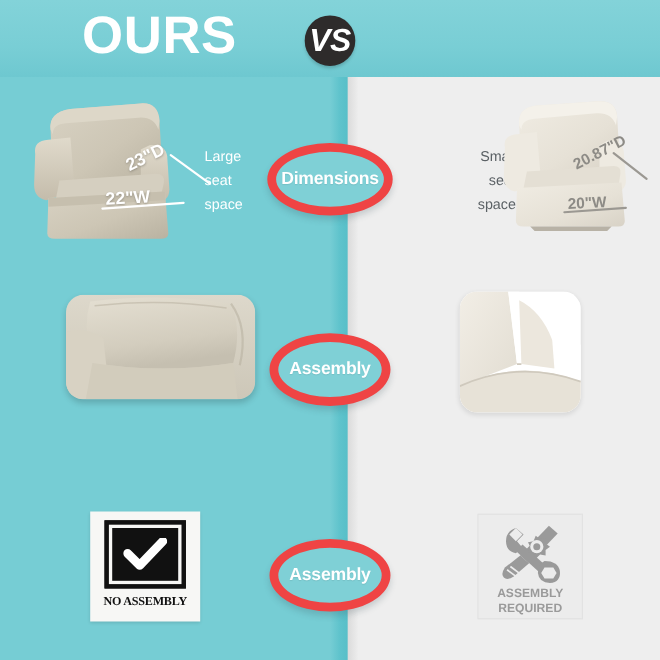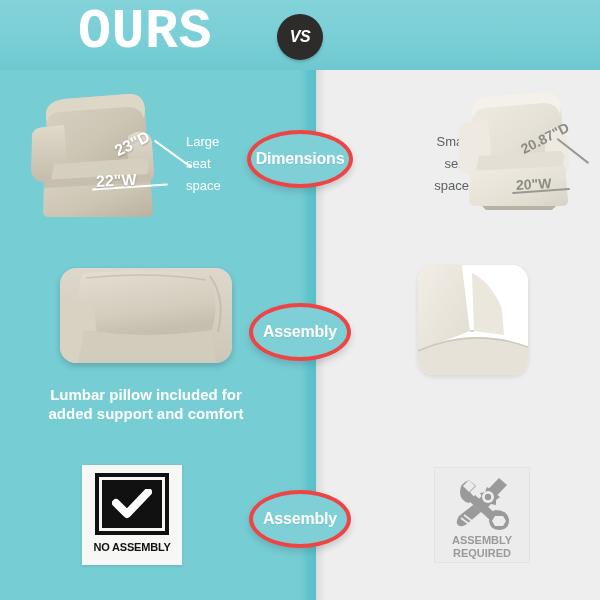--- a/index.html
+++ b/index.html
@@ -28,41 +28,41 @@
     background:linear-gradient(90deg,rgba(150,150,150,.22),rgba(238,238,238,0));
   }
 
   
   .header{
     position:absolute;left:0;top:0;width:600px;height:70px;
     background:linear-gradient(180deg,#83d3d9 0%,#79ced5 60%,#6ec8d0 100%);
   }
   .header-title{
     position:absolute;top:7px;
-    color:#ffffff;font-size:55px;font-weight:bold;letter-spacing:.5px;
-    line-height:52px;white-space:nowrap;font-family:Liberation Mono, monospace;
+    color:#ffffff;font-size:48px;font-weight:bold;letter-spacing:.5px;
+    line-height:52px;white-space:nowrap;
   }
   .header-title.ours{left:0;width:290px;text-align:center;}
   .header-title.others{left:320px;width:270px;text-align:center;}
   .vs-badge{
     position:absolute;left:277px;top:14px;width:46px;height:46px;
     border-radius:50%;background:#2e2b2b;
     display:flex;align-items:center;justify-content:center;
     box-shadow:0 2px 3px rgba(0,0,0,.18);
   }
   .vs-badge span{
-    color:#ffffff;font-size:16px;font-weight:bold;letter-spacing:-.5px;
+    color:#ffffff;font-size:29px;font-weight:bold;letter-spacing:-.5px;
     font-style:italic;
   }
 
   
   .pill{
     position:absolute;left:50%;transform:translateX(-50%);
     width:94px;height:50px;border-radius:50%/50%;
-    background:#7fd0d6;border:4px solid #ef4444;
+    background:#7fd0d6;border:8px solid #ef4444;
     display:flex;align-items:center;justify-content:center;
     box-shadow:0 4px 6px rgba(60,80,90,.22);
     z-index:9;
   }
   .pill span{
     color:#ffffff;font-size:16px;font-weight:bold;
     white-space:nowrap;letter-spacing:-.2px;
     text-shadow:0 1px 1px rgba(0,0,0,.08);
   }
   .pill.dimensions{top:130px;width:98px;}
@@ -109,21 +109,21 @@
     text-align:center;
   }
   .cap-under.left{left:10px;top:385px;width:272px;color:#ffffff;font-weight:bold;}
   .cap-under.right{left:360px;top:386px;width:232px;color:#7d8286;font-weight:normal;}
 
   
   .no-assembly{
     position:absolute;left:82px;top:465px;width:100px;height:100px;
     background:#f7f7f5;padding:6px;box-sizing:border-box;
     box-shadow:0 1px 3px rgba(0,0,0,.12);
-    display:flex;flex-direction:column;align-items:center;
+    display:flex;flex-direction:column;align-items:center;font-family:Liberation Serif, serif;
   }
   .na-box{
     width:74px;height:62px;background:#111111;border:4px solid #111111;
     box-sizing:border-box;display:flex;align-items:center;justify-content:center;
     outline:3px solid #f7f7f5;outline-offset:-7px;
     margin-top:2px;
   }
   .na-check{width:40px;height:30px;}
   .na-text{
     font-size:11px;font-weight:bold;color:#111111;margin-top:6px;letter-spacing:-.2px;
@@ -239,22 +239,20 @@
       </linearGradient>
     </defs>
     <rect width="172" height="95" fill="url(#pbg)"></rect>
     <path d="M22 6 Q88 -2 150 8 Q160 32 152 62 Q86 72 26 62 Q14 34 22 6 Z" fill="url(#ppil)"></path>
     <path d="M26 10 Q88 3 146 12" stroke="#c0b9a9" stroke-width="1.4" fill="none" opacity=".7"></path>
     <path d="M0 34 Q18 28 34 40 L40 95 L0 95 Z" fill="#d8d2c3"></path>
     <path d="M24 62 Q88 72 152 62 L156 95 L18 95 Z" fill="#d2ccbc"></path>
     <path d="M150 8 Q166 30 158 64" stroke="#b9b2a2" stroke-width="2" fill="none" opacity=".6"></path>
   </svg>
 
-  <div class="cap-under left">Lumbar pillow included for
-added support and comfort</div>
 
   <svg class="photo photo-right" viewBox="0 0 110 110" preserveAspectRatio="none">
     <defs>
       <linearGradient id="rcush" x1="0" y1="0" x2="1" y2="1">
         <stop offset="0%" stop-color="#f2eee6"></stop>
           <stop offset="100%" stop-color="#e2ddd2"></stop>
       </linearGradient>
     </defs>
     <rect width="110" height="110" fill="#ffffff"></rect>
     <path d="M0 0 L44 0 L52 66 L0 86 Z" fill="url(#rcush)"></path>

